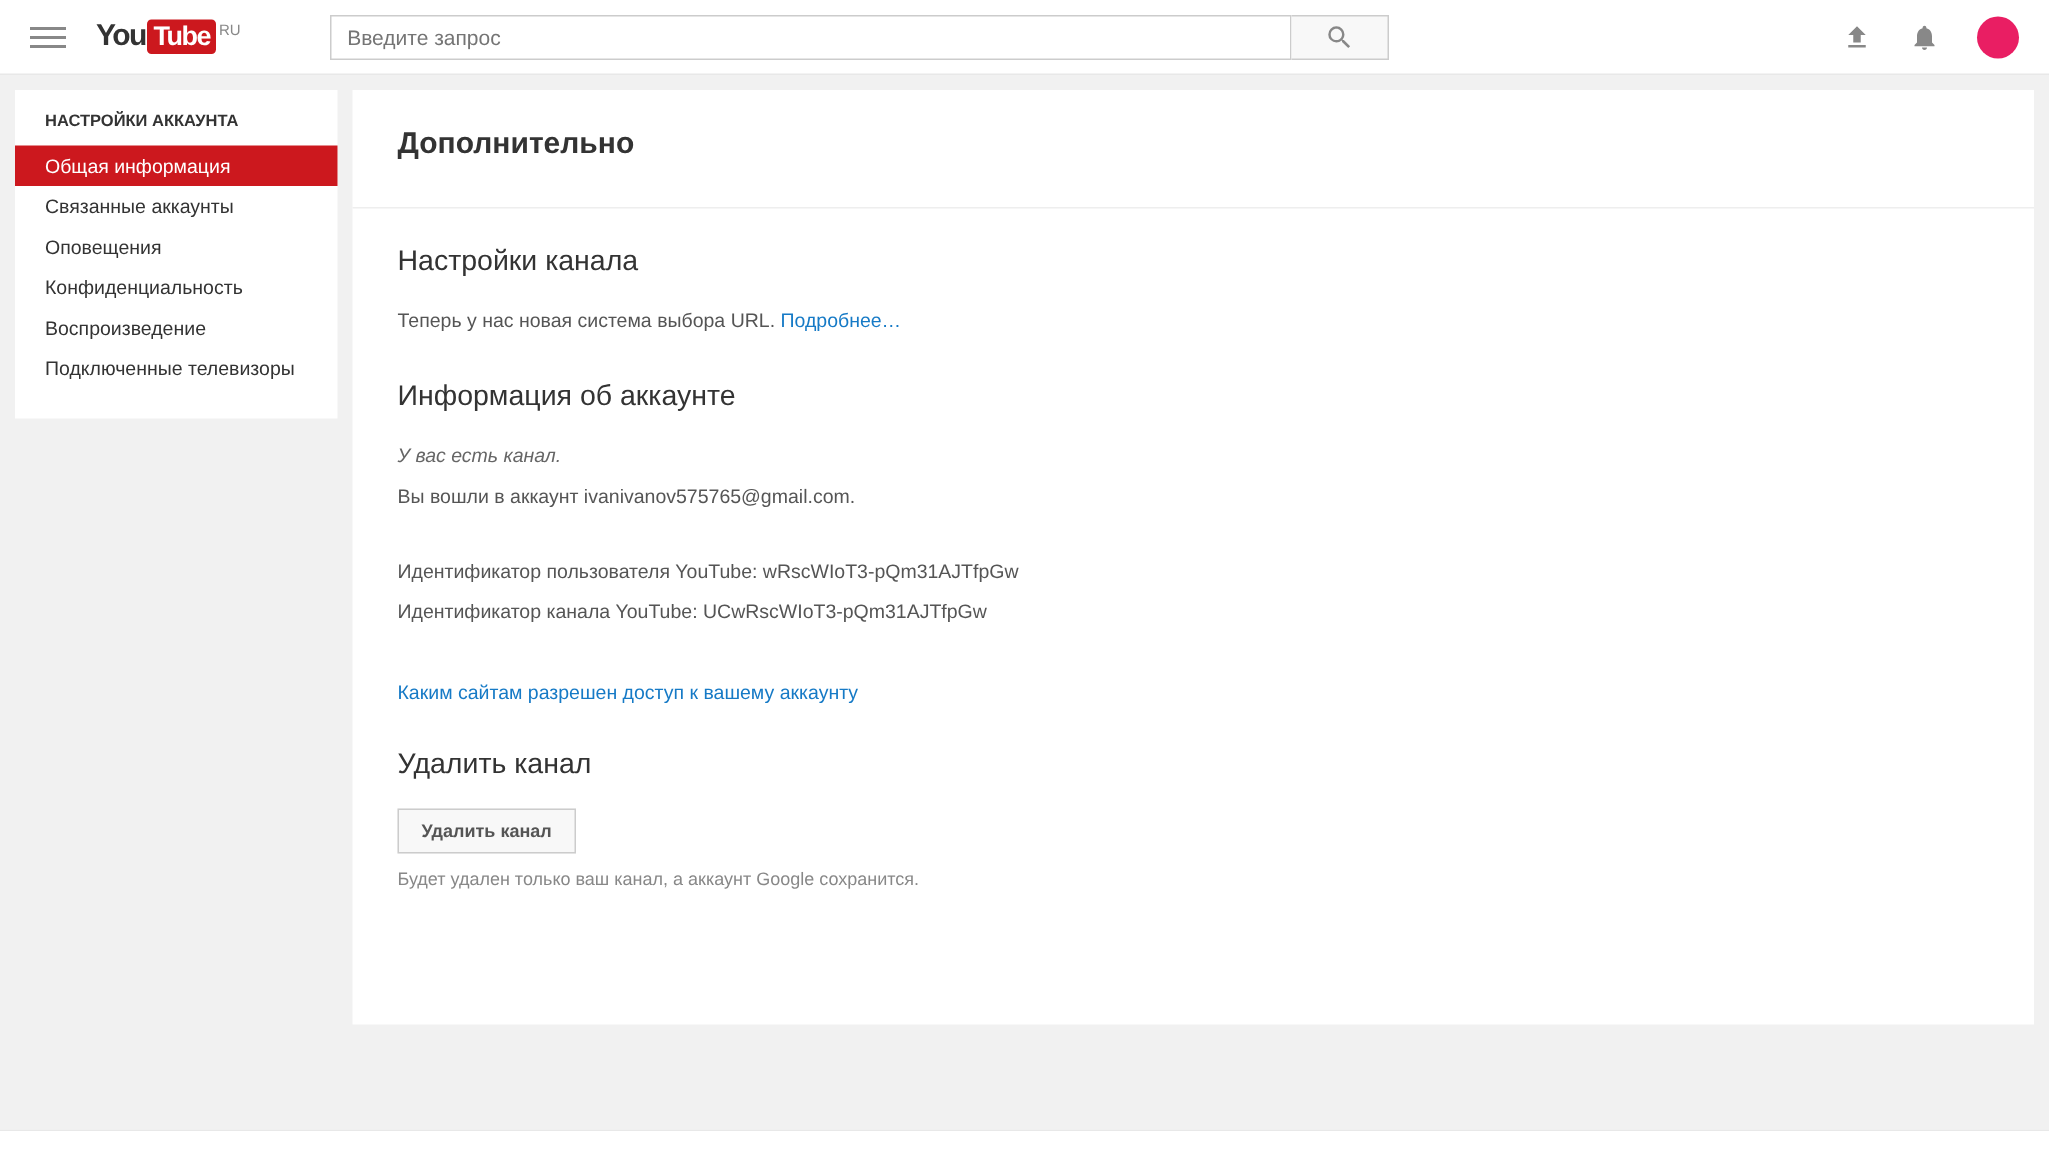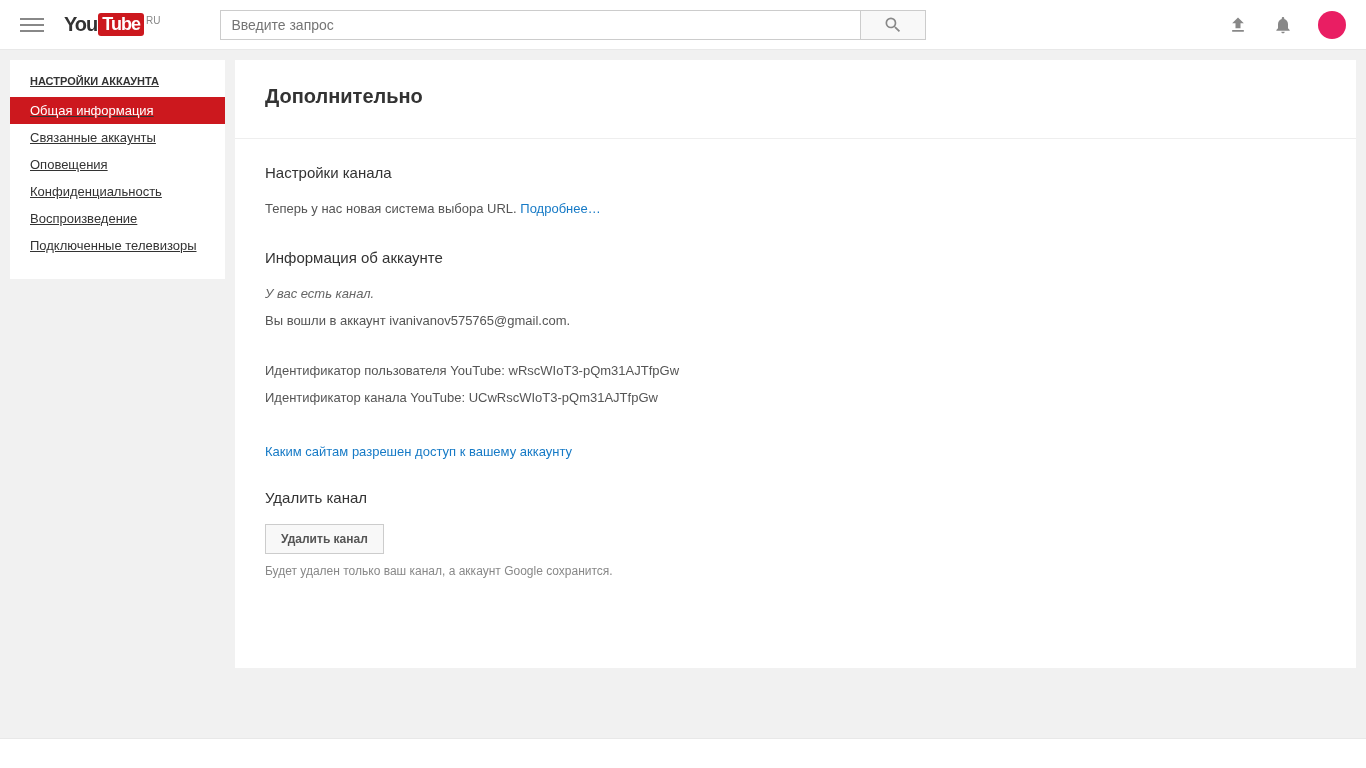--- a/index.html
+++ b/index.html
@@ -11,28 +11,28 @@
 .logo { font-size: 20px; font-weight: bold; color: #333; letter-spacing: -1px; display: flex; align-items: center; }
 .logo-tube { background: #cc181e; color: #fff; padding: 1px 4px; border-radius: 3px; margin-left: 1px; font-size: 18px; }
 .logo-ru { font-size: 10px; color: #888; margin-left: 2px; margin-top: 2px; }
 .search-container { display: flex; flex: 0 0 auto; width: 706px; }
 .search-input { flex: 1; height: 30px; border: 1px solid #ccc; padding: 0 10px; font-size: 14px; background: #fff; color: #999; }
 .search-button { width: 65px; height: 30px; background: #f8f8f8; border: 1px solid #ccc; border-left: none; cursor: pointer; display: flex; align-items: center; justify-content: center; }
 .header-right { margin-left: auto; display: flex; align-items: center; gap: 25px; }
 .icon-svg { width: 20px; height: 20px; fill: #888; }
 .avatar { width: 28px; height: 28px; border-radius: 50%; background: #e91e63; }
 .content-wrapper { display: flex; padding: 10px; gap: 10px; align-items: flex-start; }
-.sidebar { width: 215px; background: #fff; padding-bottom: 20px; text-decoration: underline; }
+.sidebar { width: 215px; background: #fff; padding-bottom: 20px; }
 .sidebar-title { padding: 15px 20px 10px; font-size: 11px; font-weight: bold; color: #333; }
 .sidebar-item { padding: 6px 20px; font-size: 13px; color: #333; cursor: pointer; }
 .sidebar-item.active { background: #cc181e; color: #fff; }
 .main-content { flex: 1; background: #fff; padding: 25px 30px 60px; }
 .page-title { font-size: 20px; color: #333; margin-bottom: 30px; }
 .divider { border: none; border-top: 1px solid #eee; margin: 0 -30px 25px; }
-.section-title { font-size: 15px; color: #333; margin-bottom: 18px; font-weight: normal; }
+.section-title { font-size: 19px; color: #333; margin-bottom: 18px; font-weight: normal; }
 .section-text { font-size: 13px; color: #555; margin-bottom: 8px; line-height: 1.5; }
 .link { color: #167ac6; cursor: pointer; text-decoration: none; }
 .italic { font-style: italic; color: #666; }
 .small-gray { font-size: 12px; color: #888; margin-top: 10px; }
 .btn { display: inline-block; padding: 7px 15px; font-size: 12px; border: 1px solid #ccc; background: #f8f8f8; color: #555; cursor: pointer; font-weight: bold; }
 .section-block { margin-bottom: 30px; }
 .para-block { margin-bottom: 30px; }
 .footer { background: #fff; border-top: 1px solid #e8e8e8; padding: 15px 30px; display: flex; align-items: center; gap: 15px; margin-top: 60px; }
 </style>
 </head>

